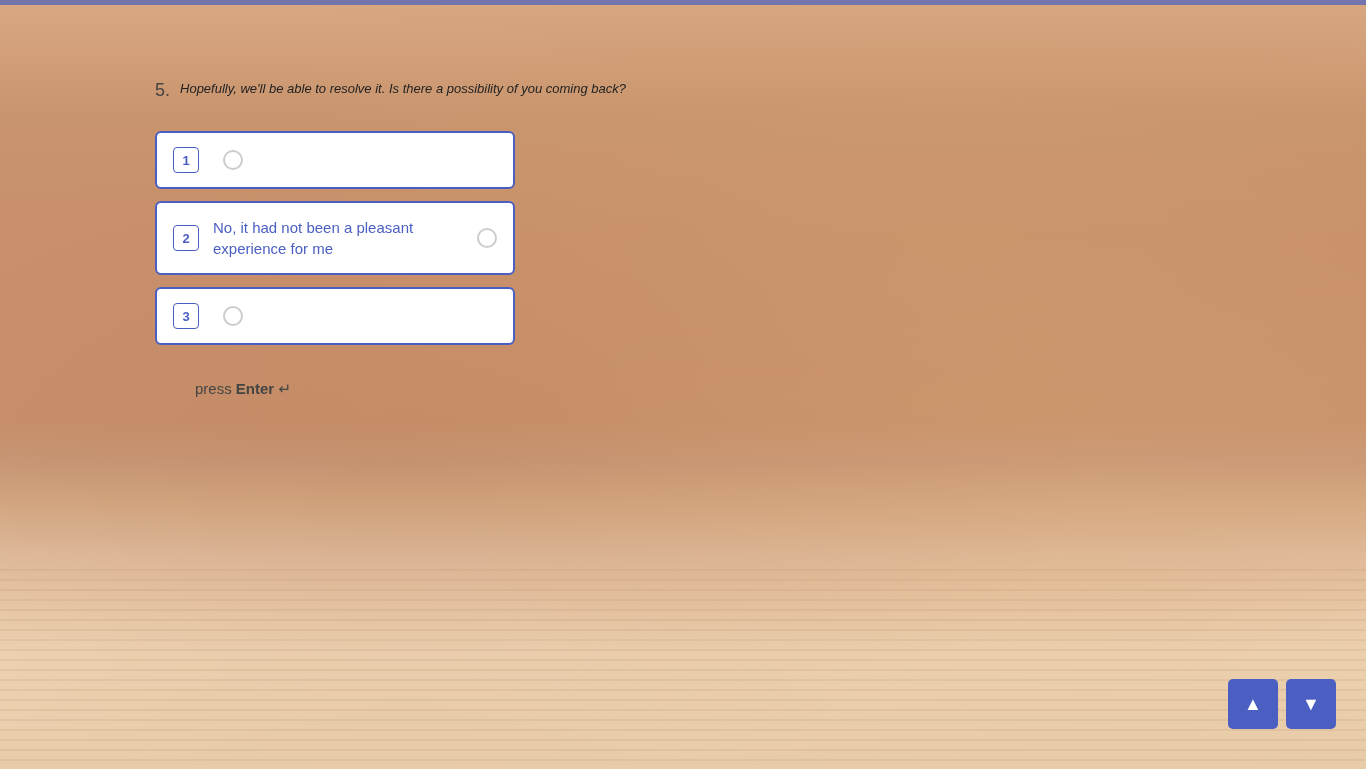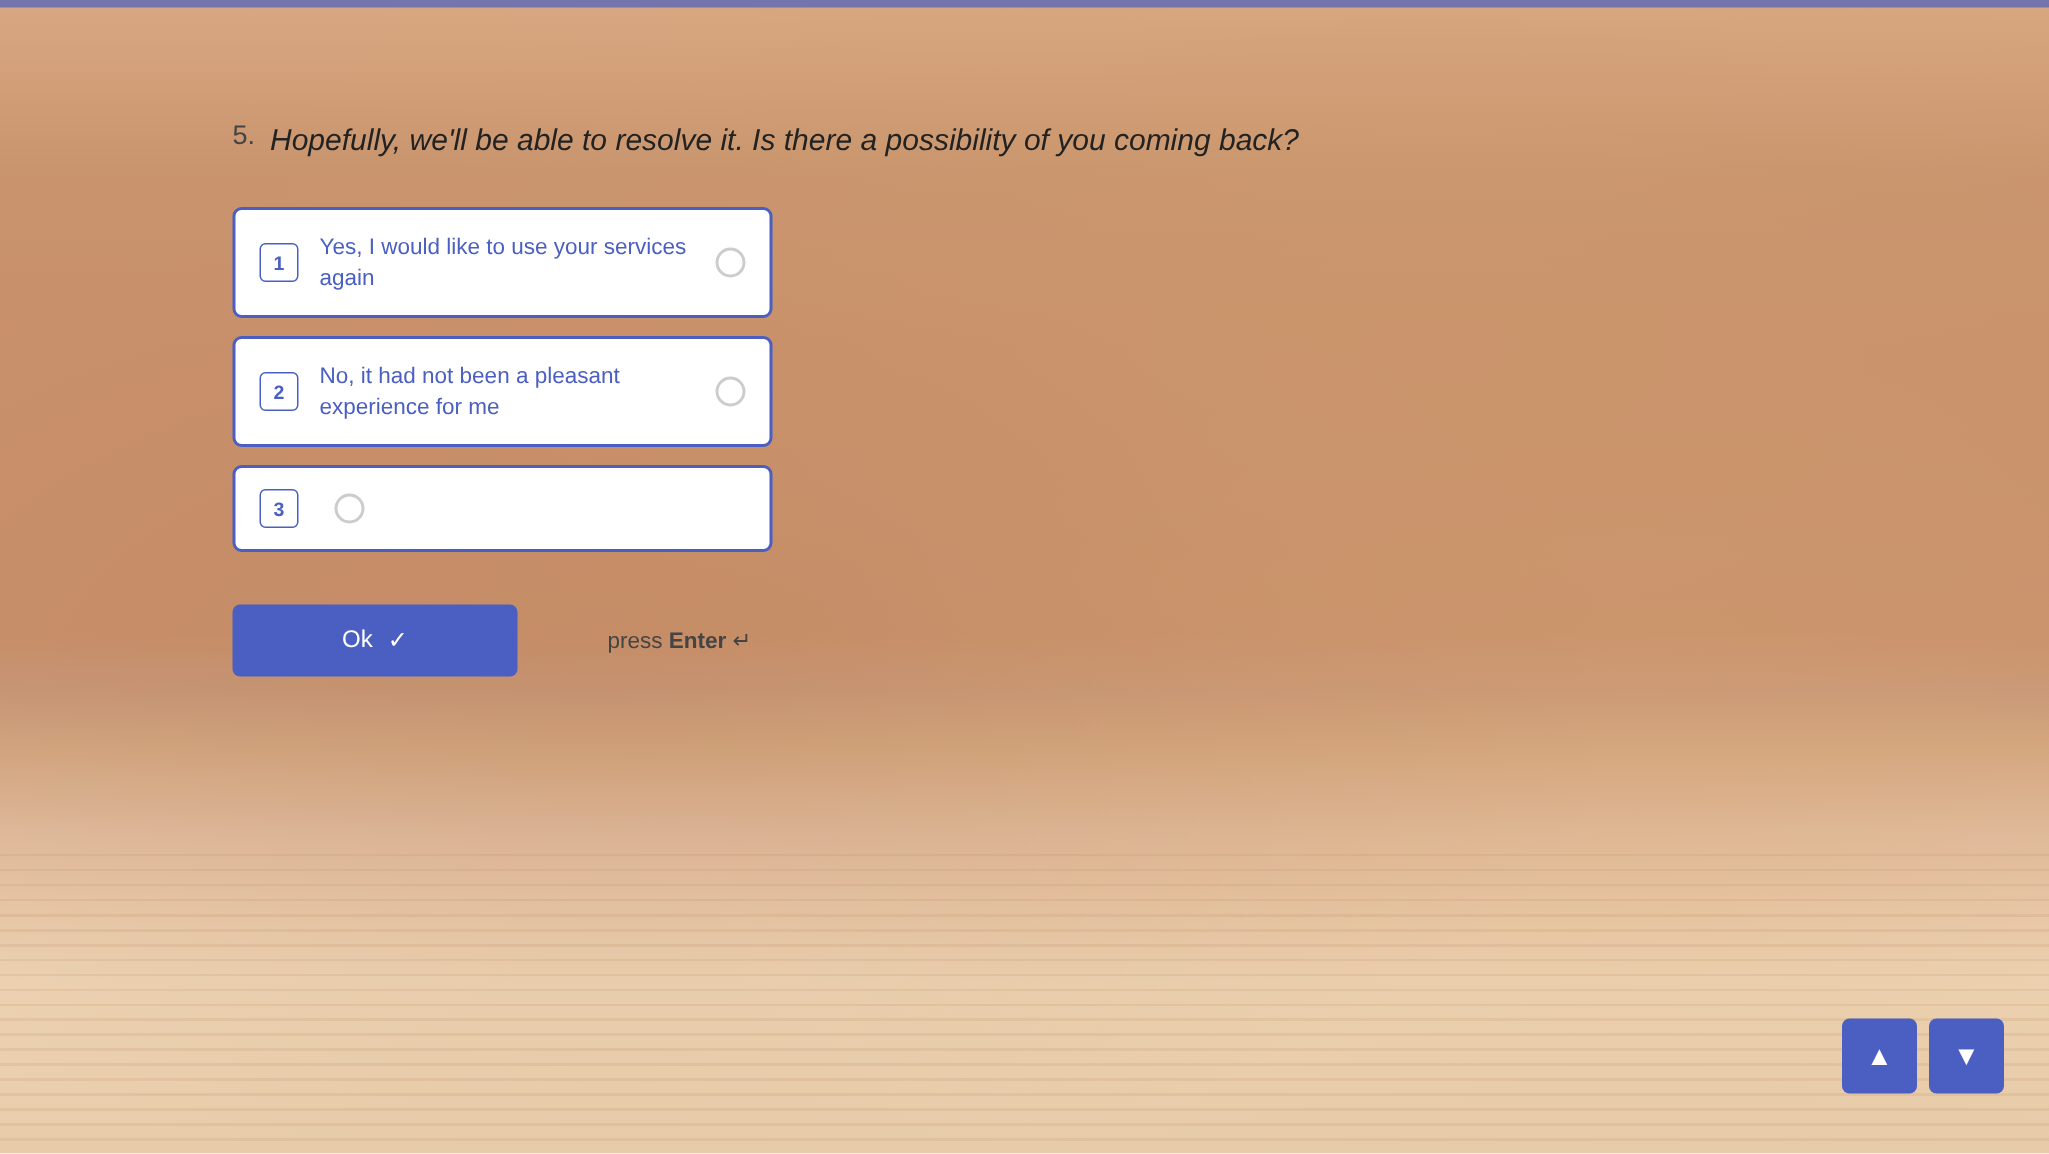--- a/index.html
+++ b/index.html
@@ -82,21 +82,21 @@
     }
 
     .question-num {
       font-size: 18px;
       color: #444;
       margin-right: 10px;
       font-style: normal;
     }
 
     .question-text {
-      font-size: 20px;
+      font-size: 13px;
       color: #222;
       font-style: italic;
       line-height: 1.4;
       max-width: 900px;
     }
 
     .options-container {
       display: flex;
       flex-direction: column;
       gap: 12px;
@@ -235,42 +235,37 @@
 
   <div class="question-row">
     <span class="question-num">5.</span>
     <span class="question-text">Hopefully, we'll be able to resolve it. Is there a possibility of you coming back?</span>
   </div>
 
   <div class="options-container">
 
     <label class="option-item">
       <span class="option-number-badge">1</span>
-      <span class="option-label">Yes, I would like to use your services again</span>
       <input type="radio" class="option-radio" name="answer" style="">
     </label>
 
     <label class="option-item">
       <span class="option-number-badge">2</span>
       <span class="option-label">No, it had not been a pleasant experience for me</span>
       <input type="radio" class="option-radio" name="answer" style="">
     </label>
 
     <label class="option-item">
       <span class="option-number-badge">3</span>
       <input type="radio" class="option-radio" name="answer" style="">
     </label>
 
   </div>
 
   <div class="actions-row">
-    <button class="ok-button">
-      <span>Ok</span>
-      <span class="check-icon">✓</span>
-    </button>
     <span class="press-enter-text">
       <span>press </span><strong>Enter</strong> <span>↵</span>
     </span>
   </div>
 
 </div>
 
 <div class="nav-buttons">
   <button class="nav-btn">
     <span>▲</span>

